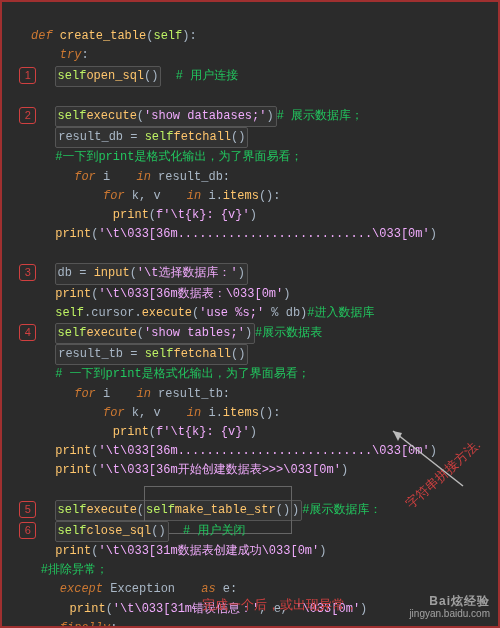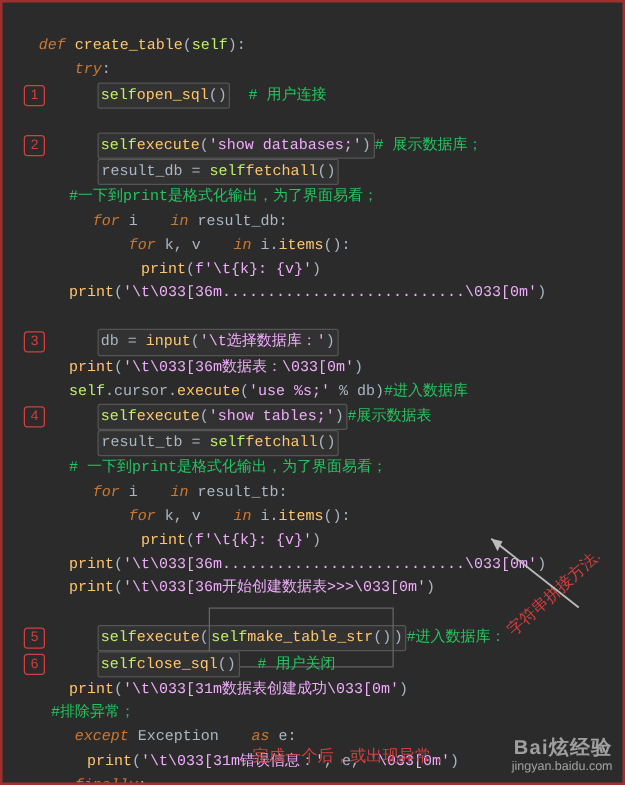--- a/index.html
+++ b/index.html
@@ -39,21 +39,20 @@
   border-radius: 3px;
   margin-right: 4px;
   font-family: sans-serif;
 }
 .sel-line {
   background: #323232;
   border: 1px solid #555;
   border-radius: 2px;
   display: inline-block;
   padding: 0 2px;
-  margin-left: 23px;
 }
 .inner-sel {
   border: 1px solid #666;
   padding: 16px 1px;
 }
 .anno-red {
   color: #d04040;
   font-family: sans-serif;
   font-size: 13px;
   position: absolute;
@@ -61,21 +60,21 @@
 .watermark {
   position: absolute;
   right: 8px;
   bottom: 6px;
   color: rgba(255,255,255,0.55);
   font-family: sans-serif;
   font-size: 10px;
   text-align: right;
   line-height: 1.2;
 }
-.watermark .big { font-size: 16px; font-weight: bold; letter-spacing: 1px;}
+.watermark .big { font-size: 12px; font-weight: bold; letter-spacing: 1px;}
 .arrow-svg {
   position: absolute;
   right: 30px;
   bottom: 135px;
   pointer-events: none;
 }
 </style>
 </head>
 <body>
 
@@ -97,21 +96,21 @@
       <span class="sf">self</span><span>.cursor.</span><span class="fn">execute</span><span>(</span><span class="str">'use %s;'</span><span> % db)</span><span class="cmt">#进入数据库</span>
  <span class="num-circle">4</span>  <span class="sel-line"><span class="sf">self</span><span></span><span class="fn">execute</span><span>(</span><span class="str">'show tables;'</span><span>)</span></span><span class="cmt">#展示数据表</span>
       <span class="sel-line"><span>result_tb = </span><span class="sf">self</span><span></span><span class="fn">fetchall</span><span>()</span></span>
       <span class="cmt"># 一下到print是格式化输出，为了界面易看；</span>
       <span class="kw">for</span><span> i </span><span class="kw">in</span><span> result_tb:</span>
           <span class="kw">for</span><span> k, v </span><span class="kw">in</span><span> i.</span><span class="fn">items</span><span>():</span>
               <span class="fn">print</span><span>(</span><span class="str">f'\t{k}: {v}'</span><span>)</span>
       <span class="fn">print</span><span>(</span><span class="str">'\t\033[36m...........................\033[0m'</span><span>)</span>
       <span class="fn">print</span><span>(</span><span class="str">'\t\033[36m开始创建数据表&gt;&gt;&gt;\033[0m'</span><span>)</span>
 
- <span class="num-circle">5</span>  <span class="sel-line"><span class="sf">self</span><span></span><span class="fn">execute</span><span>(</span><span class="inner-sel"><span class="sf">self</span><span></span><span class="fn">make_table_str</span><span>()</span></span><span>)</span></span><span class="cmt">#进入数据库：</span>
+ <span class="num-circle">5</span>  <span class="sel-line"><span class="sf">self</span><span></span><span class="fn">execute</span><span>(</span><span class="inner-sel"><span class="sf">self</span><span></span><span class="fn">make_table_str</span><span>()</span></span><span>)</span></span><span class="cmt">#展示数据库：</span>
  <span class="num-circle">6</span>  <span class="sel-line"><span class="sf">self</span><span></span><span class="fn">close_sql</span><span>()</span></span><span class="cmt">  # 用户关闭</span>
       <span class="fn">print</span><span>(</span><span class="str">'\t\033[31m数据表创建成功\033[0m'</span><span>)</span>
     <span class="cmt">#排除异常；</span>
     <span class="kw">except</span><span> Exception </span><span class="kw">as</span><span> e:</span>
         <span class="fn">print</span><span>(</span><span class="str">'\t\033[31m错误信息：'</span><span>, e, </span><span class="str">'\033[0m'</span><span>)</span>
     <span class="kw">finally</span><span>:</span>
       
 </div>
 
 <div class="anno-red" style="right:12px; bottom:175px; transform:rotate(-42deg); transform-origin:right bottom;">字符串拼接方法.</div>

